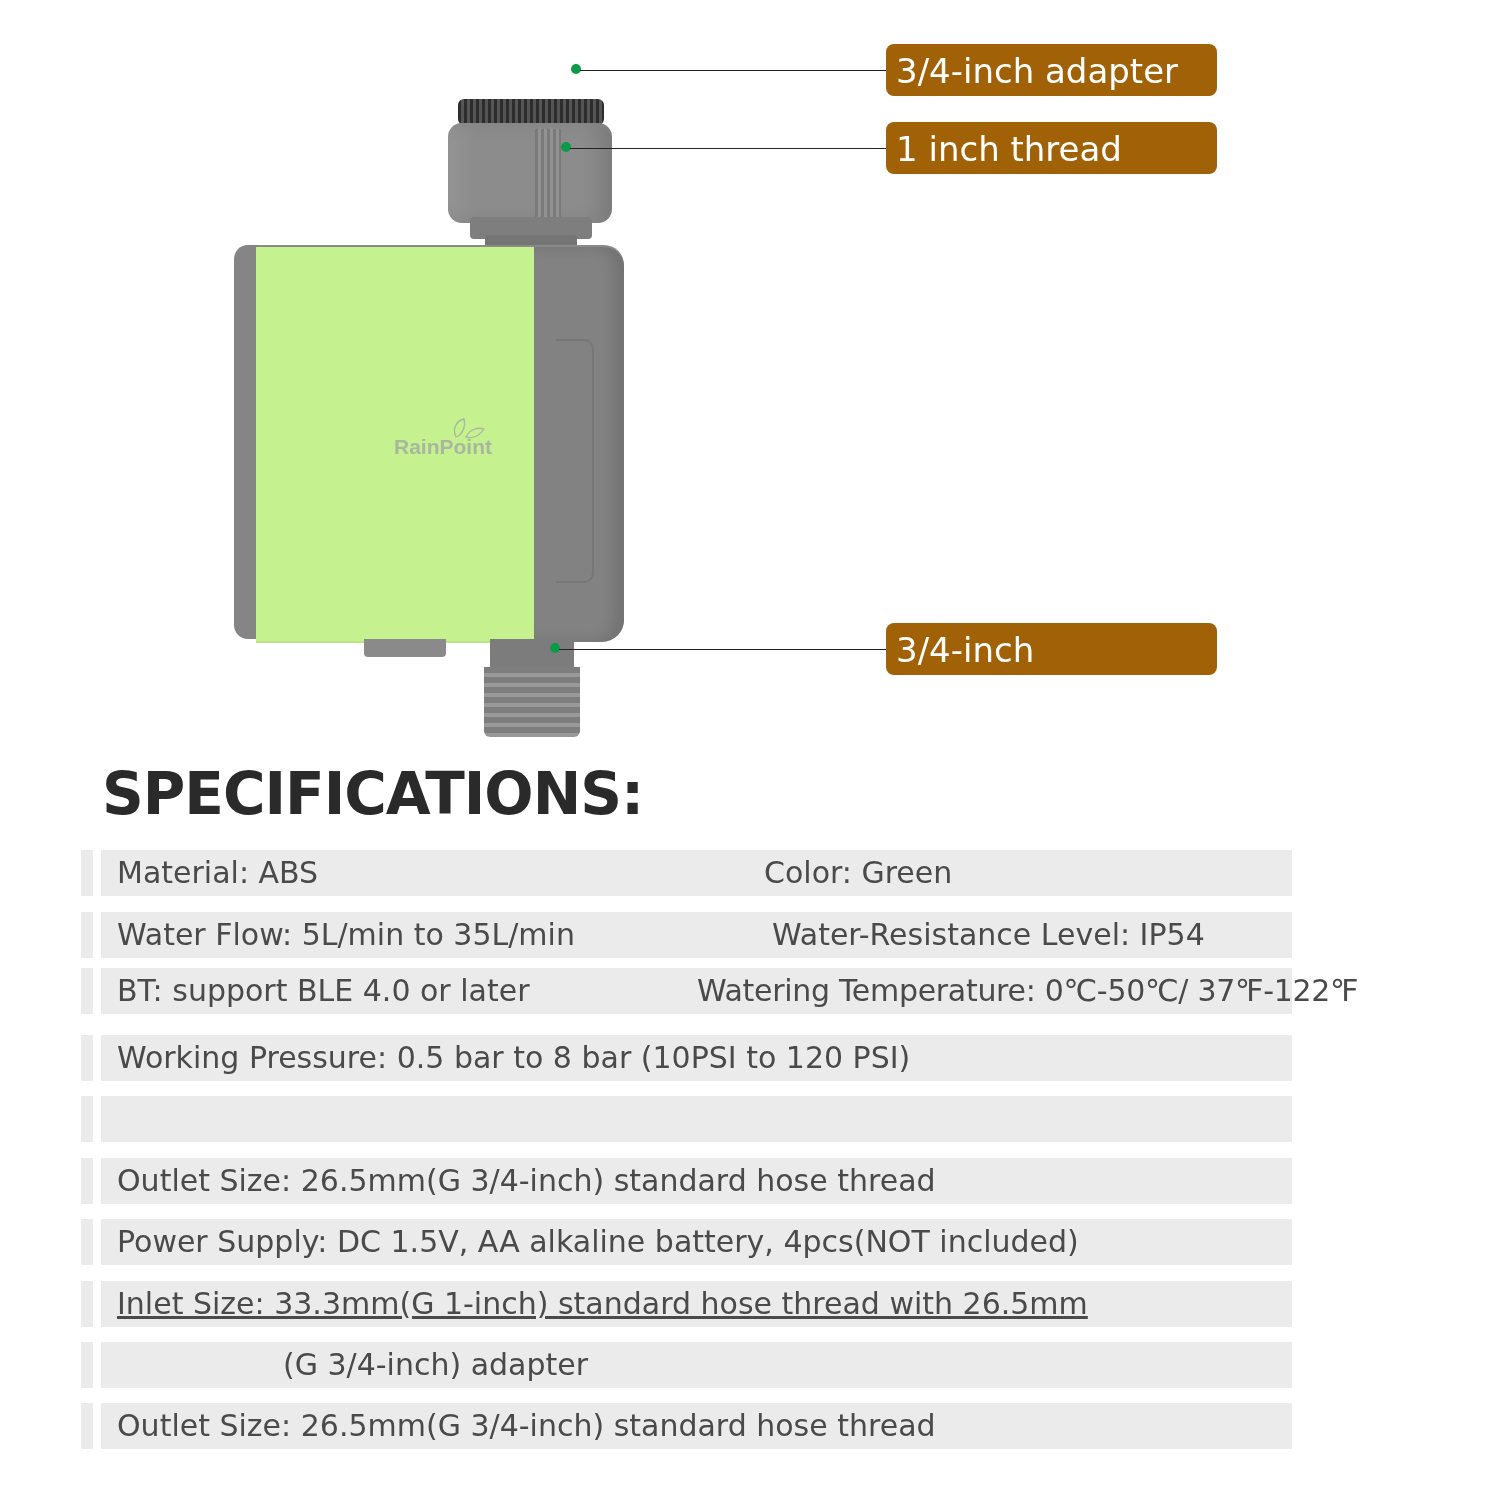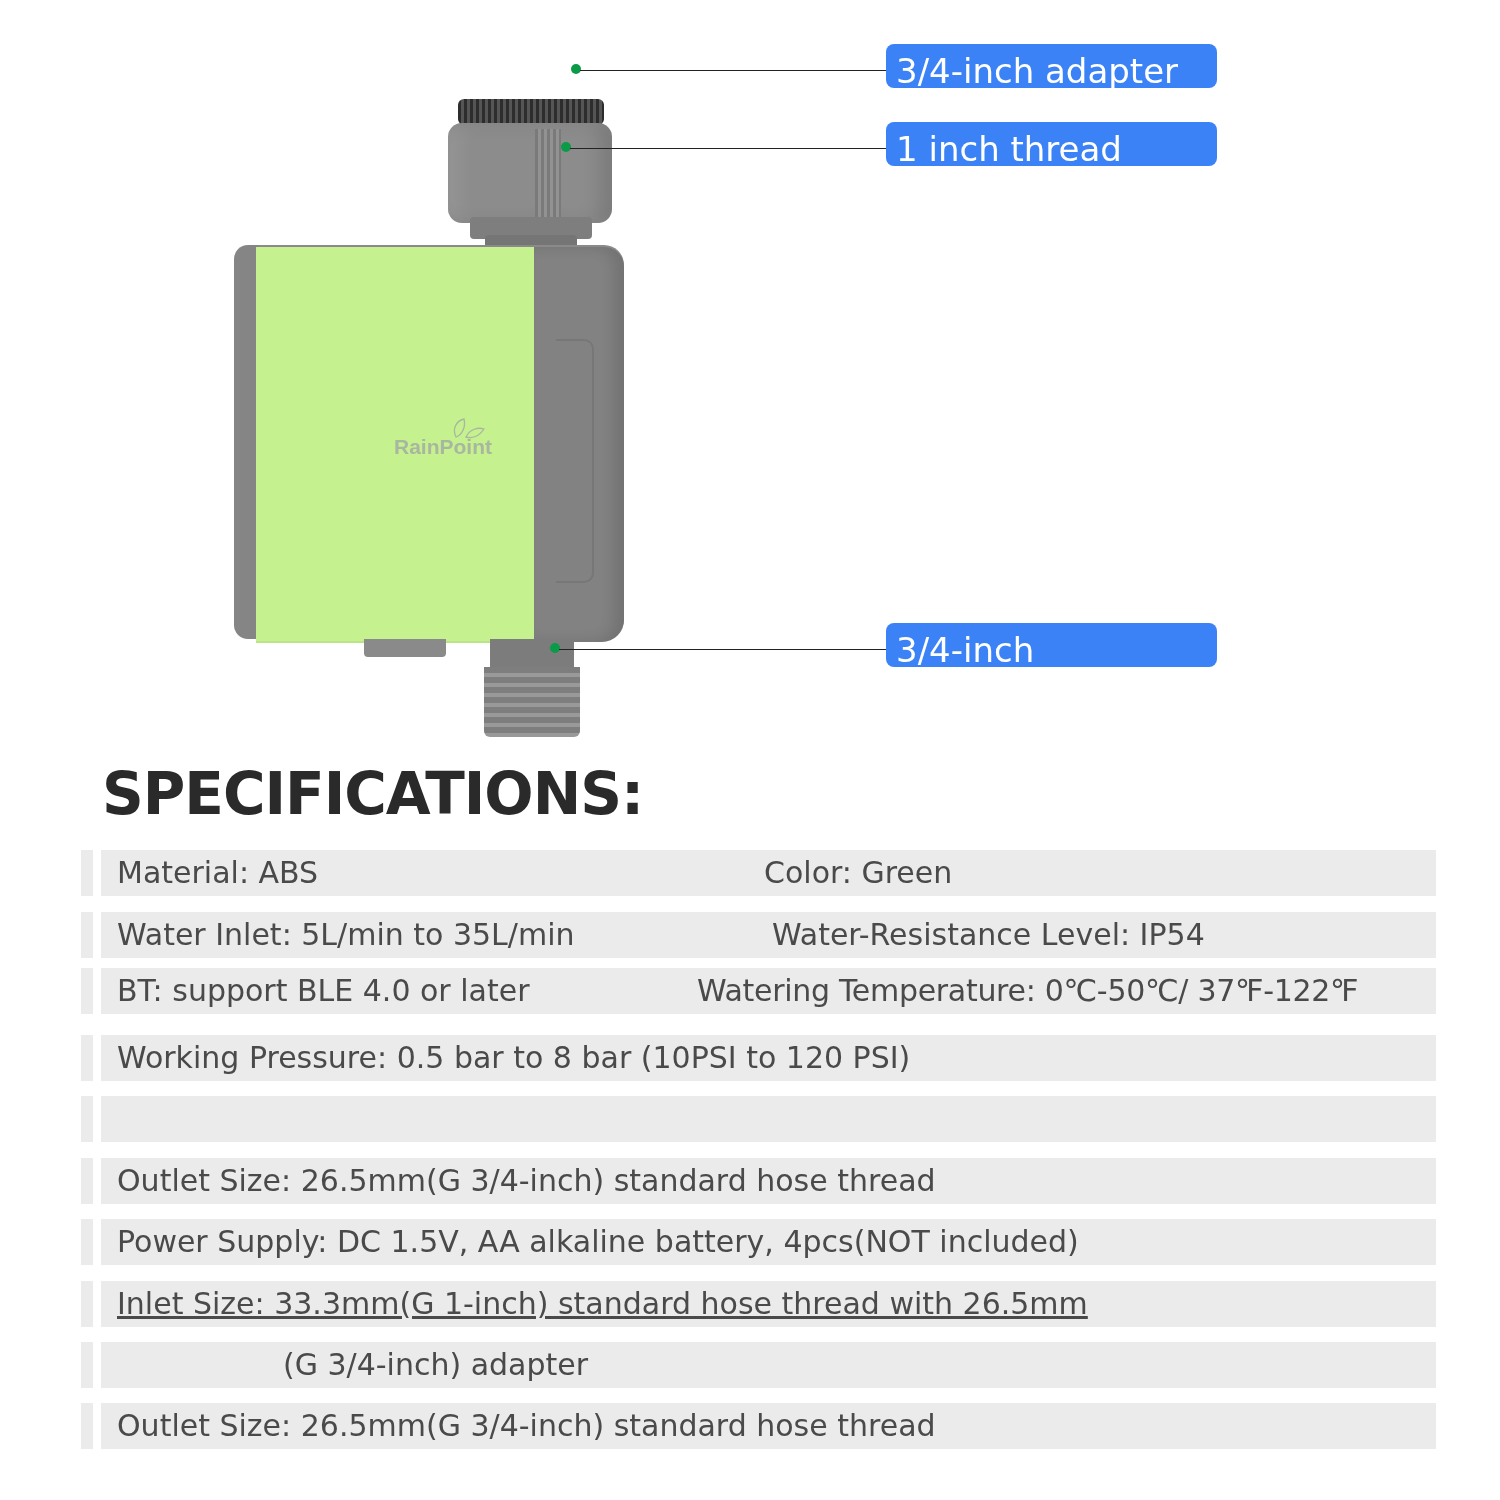--- a/index.html
+++ b/index.html
@@ -29,28 +29,28 @@
   .outlet { left:484px; top:628px; width:96px; height:70px; border-radius:0 0 6px 6px;
             background:repeating-linear-gradient(180deg,#7e7e7e 0 6px,#999 6px 10px); }
 
   .logo { position:absolute; left:394px; top:396px; font-family:"Liberation Sans", sans-serif; font-weight:bold;
           font-size:21px; color:#a9b6a0; letter-spacing:0; }
   .leaf { position:absolute; left:450px; top:378px; width:36px; height:22px; }
 
   .dot { position:absolute; width:10px; height:10px; border-radius:50%; background:#0b9a47; }
   .leader { position:absolute; height:1px; background:#222; }
 
-  .callout { position:absolute; left:886px; width:331px; height:44px; background:#3b82f6; border-radius:8px;
+  .callout { position:absolute; left:886px; width:331px; height:52px; background:#a16207; border-radius:8px;
              color:#ffffff; font-family:"DejaVu Sans", sans-serif; font-size:34px; line-height:54px;
              padding-left:10px; box-sizing:border-box; white-space:nowrap; }
 
   
   .spec-title { position:absolute; left:102px; top:760px; font-family:"DejaVu Sans", sans-serif; font-weight:bold;
                 font-size:58px; color:#2a2a2a; letter-spacing:-1px; }
-  .spec-row { position:absolute; left:81px; width:1355px; height:46px; }
+  .spec-row { position:absolute; left:81px; width:1211px; height:46px; }
   .spec-row .stub { position:absolute; left:0; top:0; width:12px; height:46px; background:#ebebeb; }
   .spec-row .bar { position:absolute; left:20px; top:0; right:0; height:46px; background:#ebebeb; }
   .spec-text { position:absolute; top:0; line-height:46px; font-size:30px; color:#4a4a4a; white-space:nowrap;
                font-family:"DejaVu Sans", sans-serif; }
 </style>
 </head>
 <body>
 
 <div class="device">
   <div class="part cap-top"></div>
@@ -90,21 +90,21 @@
 
 <div class="spec-row" style="top:850px;">
   <div class="stub"></div>
     <div class="bar"></div>
   <span class="spec-text" style="left:36px;">Material: ABS</span>
   <span class="spec-text" style="left:683px;">Color: Green</span>
 </div>
 <div class="spec-row" style="top:912px;">
   <div class="stub"></div>
     <div class="bar"></div>
-  <span class="spec-text" style="left:36px;">Water Inlet: 5L/min to 35L/min</span>
+  <span class="spec-text" style="left:36px;">Water Flow: 5L/min to 35L/min</span>
   <span class="spec-text" style="left:691px;">Water-Resistance Level: IP54</span>
 </div>
 <div class="spec-row" style="top:968px;">
   <div class="stub"></div>
     <div class="bar"></div>
   <span class="spec-text" style="left:36px;">BT: support BLE 4.0 or later</span>
   <span class="spec-text" style="left:572px;letter-spacing:-0.3px;margin-left:44px;">Watering Temperature: 0℃-50℃/ 37℉-122℉</span>
 </div>
 <div class="spec-row" style="top:1035px;">
   <div class="stub"></div>

